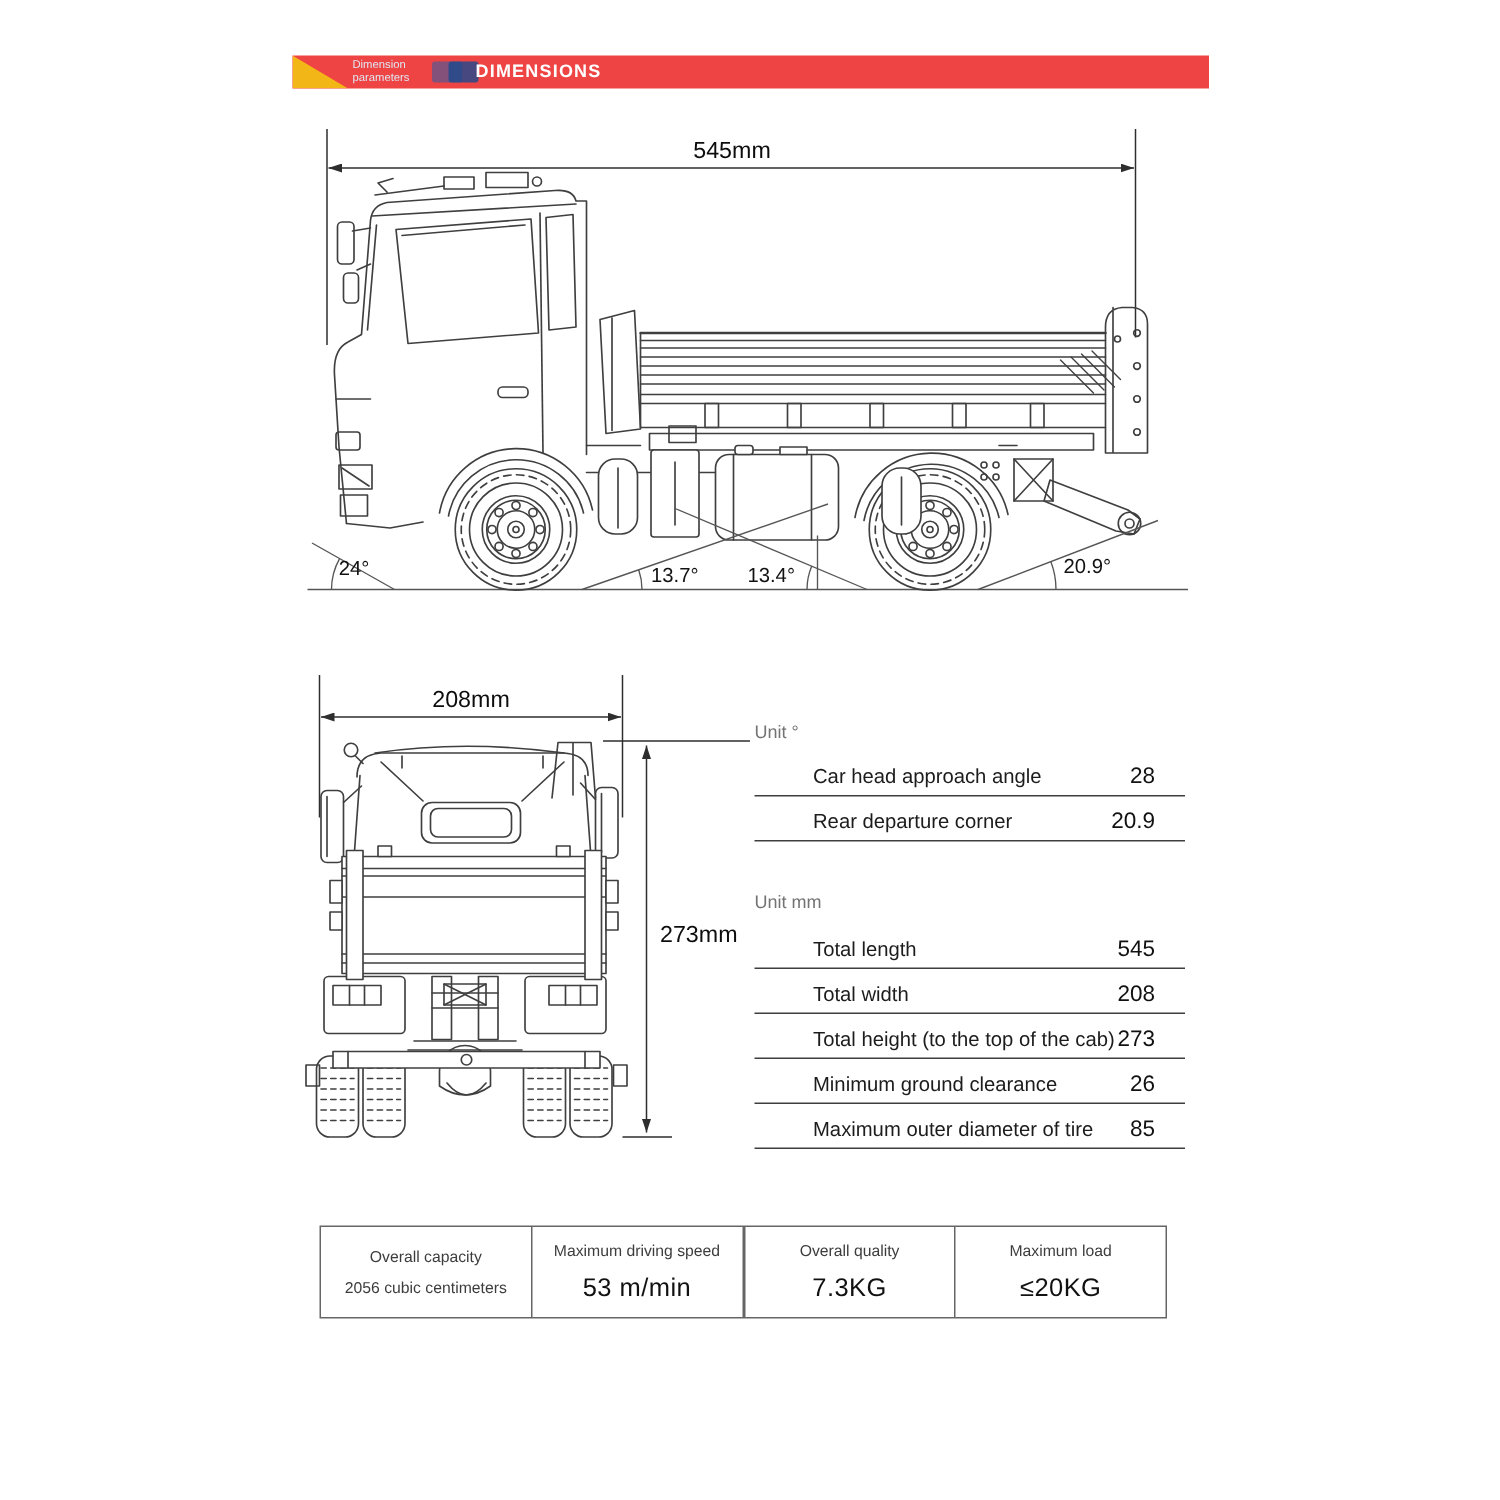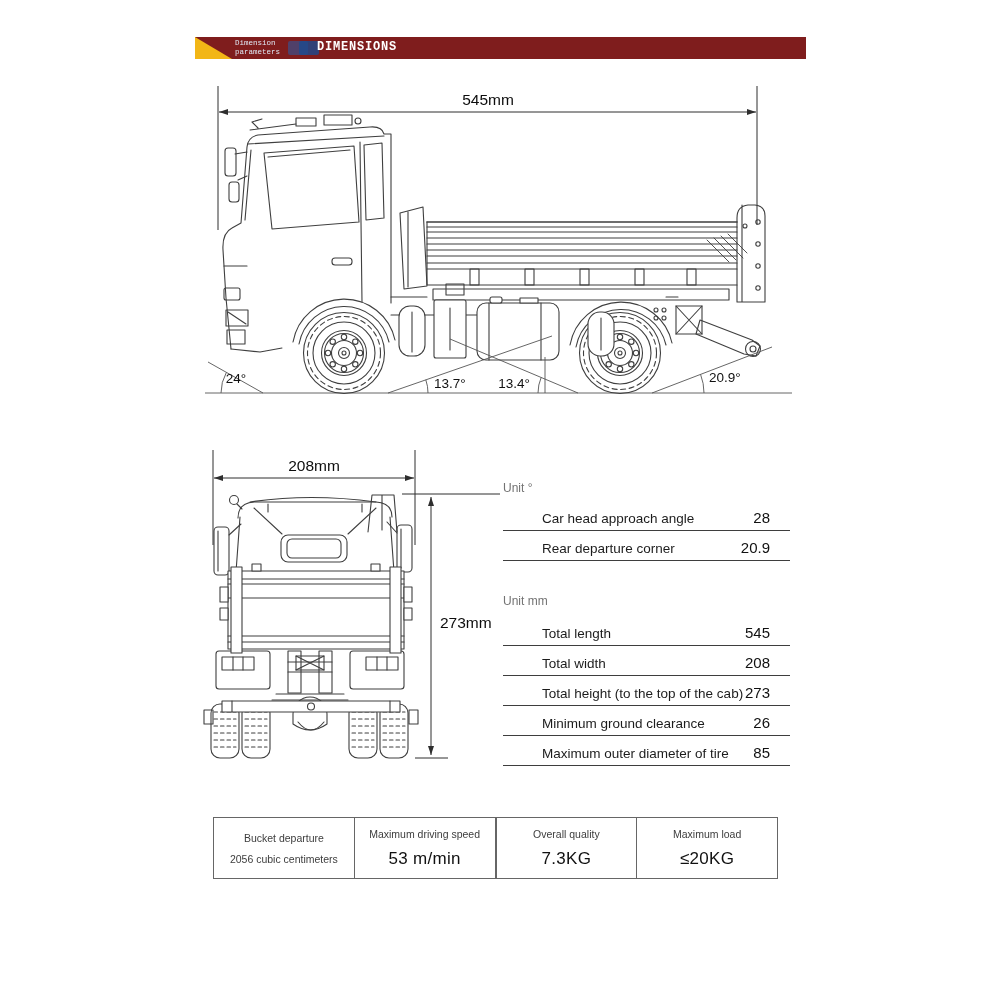--- a/index.html
+++ b/index.html
@@ -1,20 +1,20 @@
 <!DOCTYPE html>
 <html><head>
 <meta charset="utf-8">
 <style>
   html,body{margin:0;padding:0;background:#fff;}
   #page{position:relative;width:1000px;height:1000px;background:#ffffff;overflow:hidden;
         font-family:"Liberation Sans",sans-serif;color:#1a1a1a;}
 
   
-  .hdr{position:absolute;left:195px;top:37px;width:611px;height:22px;background:#7f1d1d;font-family:Liberation Mono, monospace;}
+  .hdr{position:absolute;left:195px;top:37px;width:611px;height:22px;background:#ef4444;}
   .hdr-tri{position:absolute;left:0;top:0;width:37px;height:22px;background:#f2b616;
            clip-path:polygon(0 0,100% 100%,0 100%);}
   .hdr-tag{position:absolute;left:40px;top:2px;font-size:7.5px;line-height:8.5px;color:#dfe7f3;}
   .hdr-sq1{position:absolute;left:93px;top:4px;width:20px;height:14px;background:#2a5ca8;border-radius:2px;opacity:.55;}
   .hdr-sq2{position:absolute;left:104px;top:4px;width:20px;height:14px;background:#1d4a8e;border-radius:2px;opacity:.8;}
   .hdr-title{position:absolute;left:122px;top:3px;font-size:12px;font-weight:bold;color:#ffffff;letter-spacing:.8px;}
 
   
   svg{position:absolute;overflow:visible;}
   .ln{stroke:#3f3f3f;fill:none;stroke-width:1.1;stroke-linecap:round;stroke-linejoin:round;}
@@ -322,21 +322,21 @@
       <span class="val">26</span>
     </div>
     <div class="t-row">
       <span class="lab">Maximum outer diameter of tire</span>
       <span class="val">85</span>
     </div>
   </div>
 
   <div class="bottom-table">
     <div class="bt-cell">
-      <span class="bt-lab">Bucket departure</span>
+      <span class="bt-lab">Overall capacity</span>
       <span class="bt-val small">2056 cubic centimeters</span>
     </div>
     <div class="bt-cell">
       <span class="bt-lab">Maximum driving speed</span>
       <span class="bt-val">53 m/min</span>
     </div>
     <div class="bt-cell heavy">
       <span class="bt-lab">Overall quality</span>
       <span class="bt-val">7.3KG</span>
     </div>

